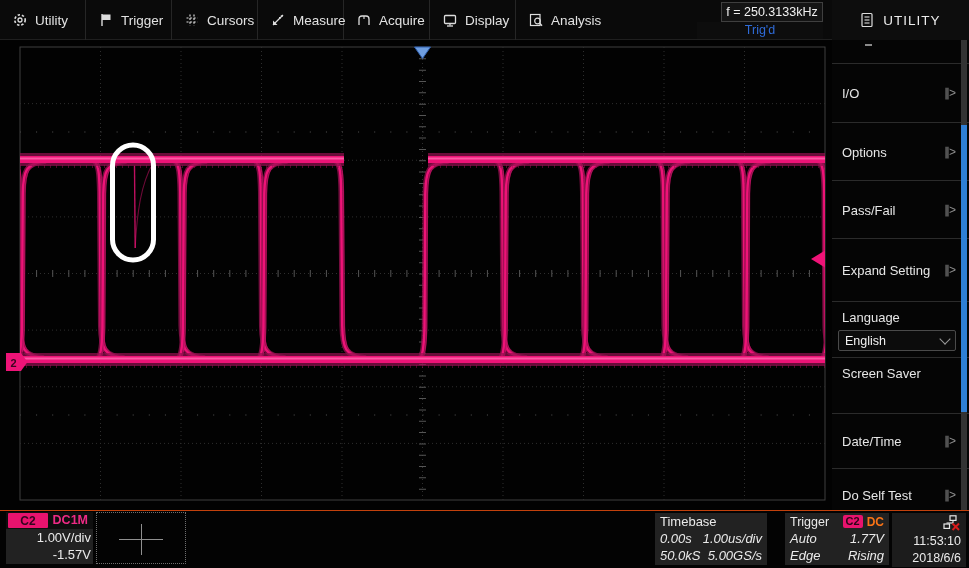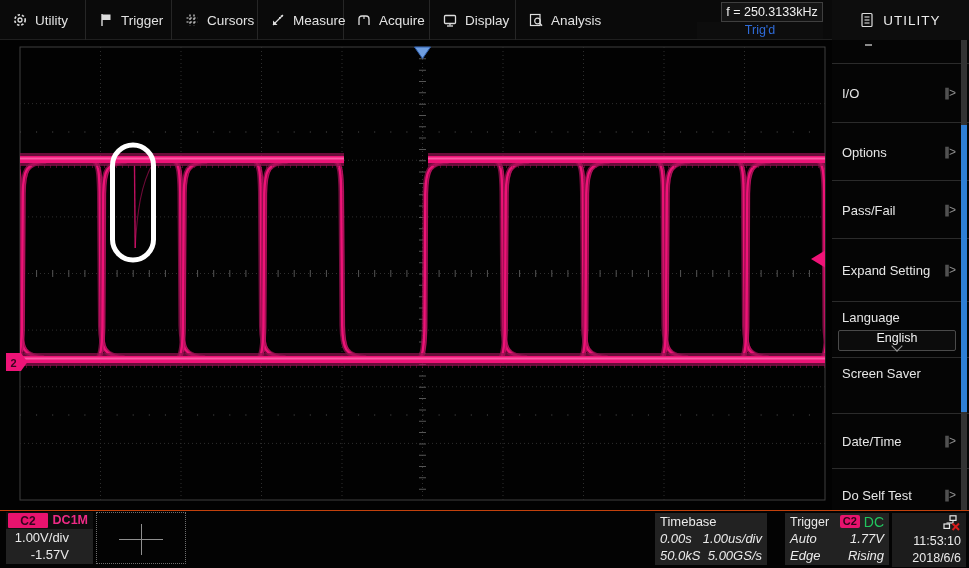--- a/index.html
+++ b/index.html
@@ -19,44 +19,44 @@
   
   .scope{position:absolute;left:0;top:40px;width:832px;height:470px;background:#020202;}
   
   .panel{position:absolute;left:832px;top:40px;width:137px;height:470px;background:#050505;box-sizing:border-box;}
   .prow{position:relative;box-sizing:border-box;border-top:1px solid #2b2b2b;}
   .prow.first{border-top:none;}
   .prow .lab{position:absolute;left:10px;top:50%;transform:translateY(-50%);font-size:13px;color:#e6e6e6;}
   .subarrow{position:absolute;right:14px;top:50%;transform:translateY(-50%);font-size:12px;color:#8f8f8f;letter-spacing:-1px;}
   .sect-label{position:absolute;left:10px;top:8px;font-size:13px;color:#e6e6e6;}
   .select{position:absolute;left:6px;right:13px;top:28px;height:19px;background:#0c0c0c;border:1px solid #4a4a4a;
-          border-radius:2px;display:flex;align-items:center;justify-content:space-between;padding:0 6px;font-size:12.5px;color:#f2f2f2;flex-direction:column;}
+          border-radius:2px;display:flex;align-items:center;justify-content:space-between;padding:0 6px;font-size:12.5px;color:#f2f2f2;}
   .chev{width:7px;height:7px;border-right:1.5px solid #9a9a9a;border-bottom:1.5px solid #9a9a9a;
         transform:rotate(45deg);margin-top:-3px;}
   .scrolltrack{position:absolute;right:2px;top:0;width:6px;height:470px;background:#333;}
   .scrollthumb{position:absolute;left:0;width:6px;background:#2f7fd6;}
   .partial-dash{position:absolute;left:33px;top:4px;width:7px;height:2px;background:#8a8a8a;}
   
   .statusbar{position:absolute;left:0;top:510px;width:969px;height:58px;background:#030303;border-top:1px solid #c2410c;box-sizing:border-box;}
   .sbox{position:absolute;background:#222;box-sizing:border-box;font-size:12.5px;color:#eaeaea;}
   .ch-box .r1{position:relative;height:17px;background:#0e0e0e;}
   .ch-badge{position:absolute;left:2px;top:1px;width:40px;height:15px;background:#e8136e;color:#33051e;
             font-weight:bold;font-size:12px;display:flex;align-items:center;justify-content:center;border-radius:1px;}
   .ch-coupling{position:absolute;right:5px;top:1px;font-size:12.5px;color:#ee2a85;font-weight:bold;}
-  .ch-box .r2,.ch-box .r3{height:17px;line-height:17px;text-align:right;padding-right:24px;font-size:13px;}
+  .ch-box .r2,.ch-box .r3{height:17px;line-height:17px;text-align:right;padding-right:2px;font-size:13px;}
   .dotted-box{position:absolute;left:96px;top:1px;width:90px;height:52px;border:1px dotted #6e6e6e;box-sizing:border-box;}
   .cross-h{position:absolute;left:22px;top:26px;width:44px;height:1px;background:#909090;}
   .cross-v{position:absolute;left:44px;top:11px;width:1px;height:31px;background:#909090;}
   .tb-box .hdr,.tr-box .hdr{height:17px;line-height:17px;padding:0 5px;font-size:13px;}
   .vrow{height:17px;line-height:17px;padding:0 5px;display:flex;justify-content:space-between;font-size:13px;font-style:italic;}
   .tr-hdr{display:flex;align-items:center;justify-content:space-between;height:17px;padding:0 5px;}
   .tr-src{display:flex;gap:4px;align-items:center;}
   .src-badge{background:#e8136e;color:#2b0418;font-weight:bold;font-size:11px;padding:0 3px;height:13px;
              line-height:13px;border-radius:2px;}
-  .src-coupling{color:#22c55e;font-weight:normal;font-size:14px;}
+  .src-coupling{color:#f97316;font-weight:bold;font-size:12px;}
   .clock-box{text-align:right;padding-right:5px;}
   .clock-box .icon-row{height:18px;display:flex;justify-content:flex-end;padding-top:2px;}
   .clock-box .trow{height:17px;line-height:17px;font-size:12.5px;}
 </style>
 </head>
 <body>
 
 <div class="stage">
 
   <div class="menubar">

